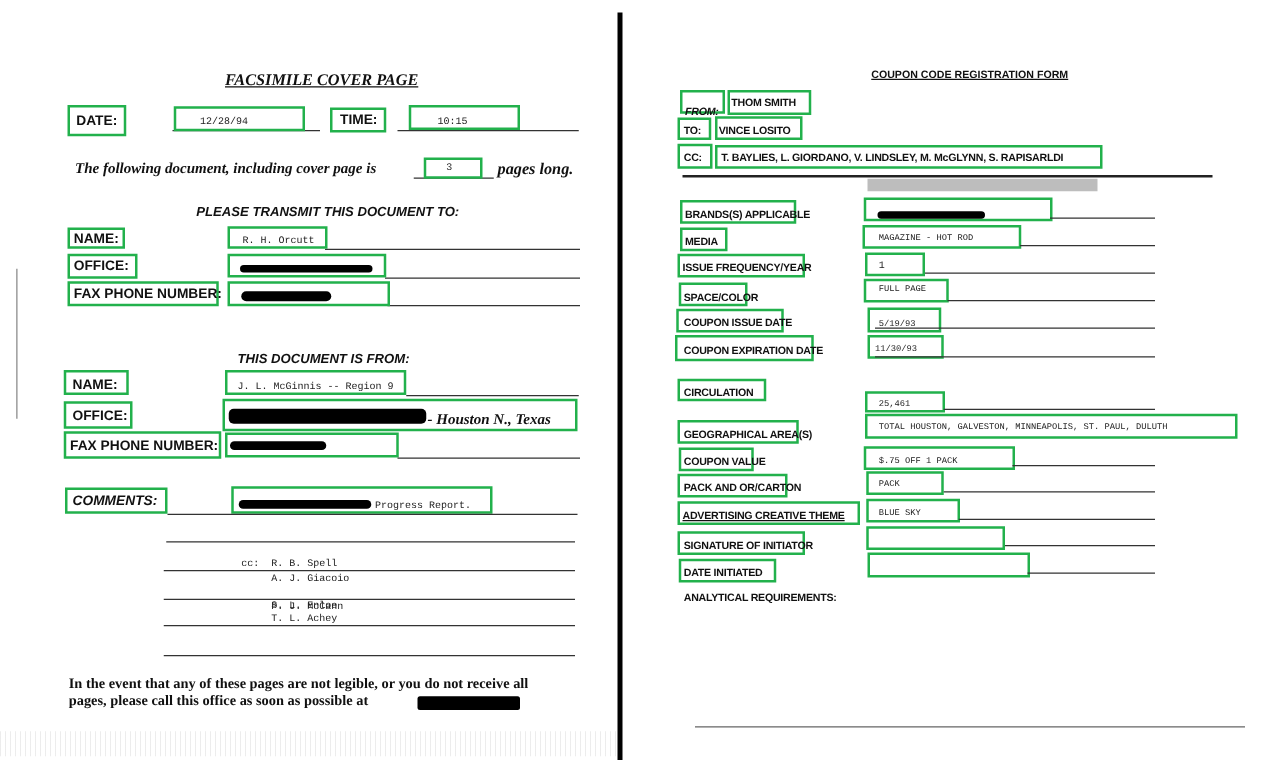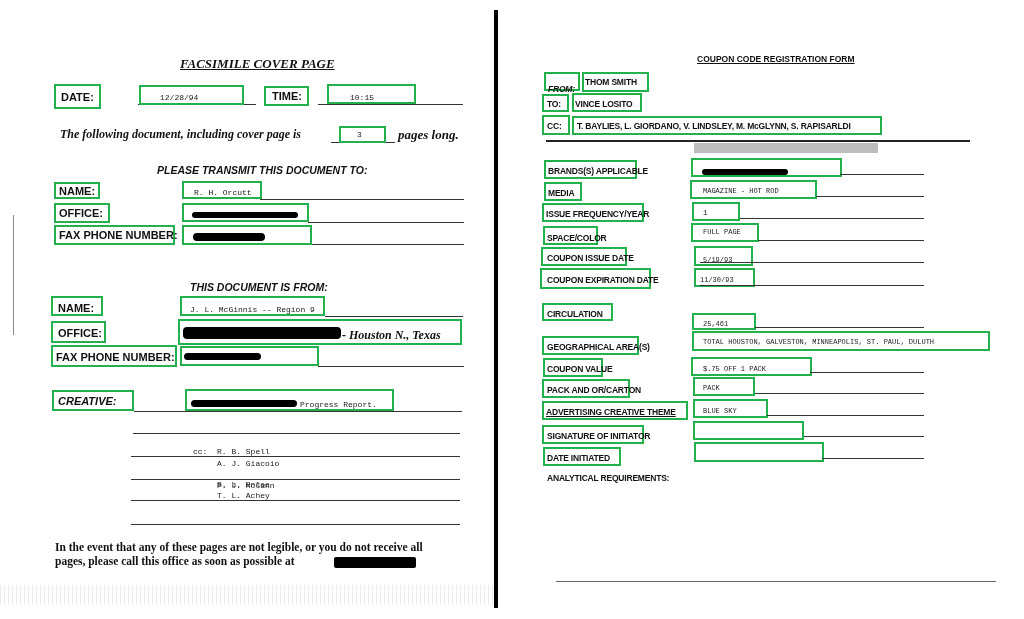--- a/index.html
+++ b/index.html
@@ -78,21 +78,21 @@
   <div class="redact" style="left:183px; top:327px; width:158px; height:12px;"></div>
   <div class="abs serif-bi" style="left:342px; top:328px; font-size:12px;">- Houston N., Texas</div>
 
   <div class="box" style="left:51px; top:345px; width:126px; height:22px;"></div>
   <div class="abs lbl" style="left:56px; top:351px;">FAX PHONE NUMBER:</div>
   <div class="box" style="left:180px; top:346px; width:139px; height:20px;"></div>
   <div class="redact" style="left:184px; top:353px; width:77px; height:7px;"></div>
   <div class="rule" style="left:318px; top:366px; width:146px;"></div>
 
   <div class="box" style="left:52px; top:390px; width:82px; height:21px;"></div>
-  <div class="abs lbl" style="left:58px; top:395px; font-style:italic;">CREATIVE:</div>
+  <div class="abs lbl" style="left:58px; top:395px; font-style:italic;">COMMENTS:</div>
   <div class="box" style="left:185px; top:389px; width:209px; height:22px;"></div>
   <div class="redact" style="left:191px; top:400px; width:106px; height:7px;"></div>
   <div class="abs mono" style="left:300px; top:400px;">Progress Report.</div>
   <div class="rule" style="left:134px; top:411px; width:328px;"></div>
 
   <div class="rule" style="left:133px; top:433px; width:327px;"></div>
   <div class="rule" style="left:131px; top:456px; width:329px;"></div>
   <div class="rule" style="left:131px; top:479px; width:329px;"></div>
   <div class="rule" style="left:131px; top:500px; width:329px;"></div>
   <div class="rule" style="left:131px; top:524px; width:329px;"></div>

